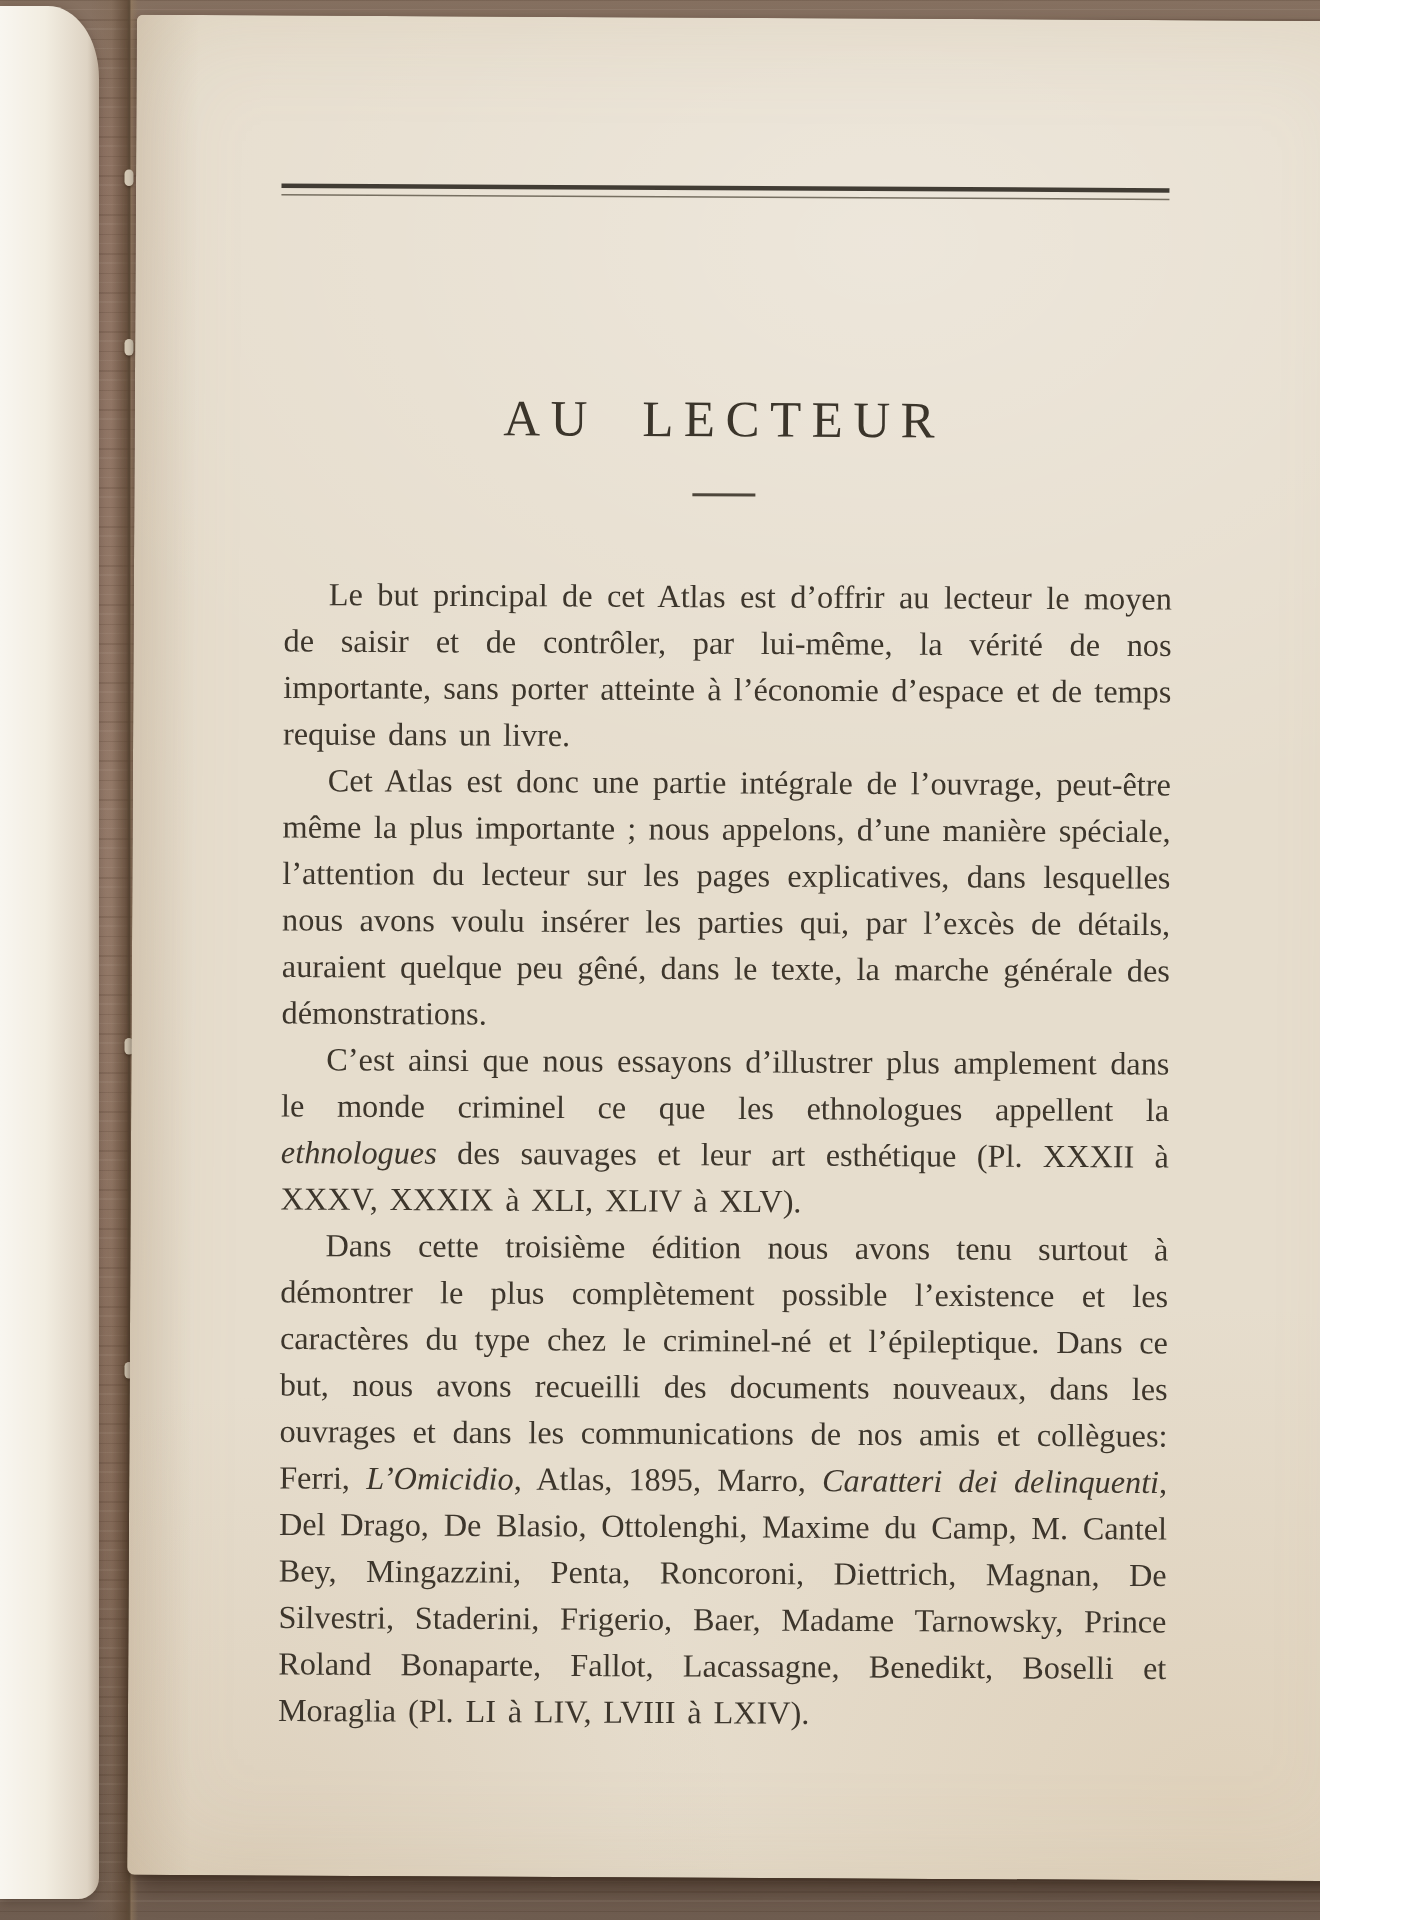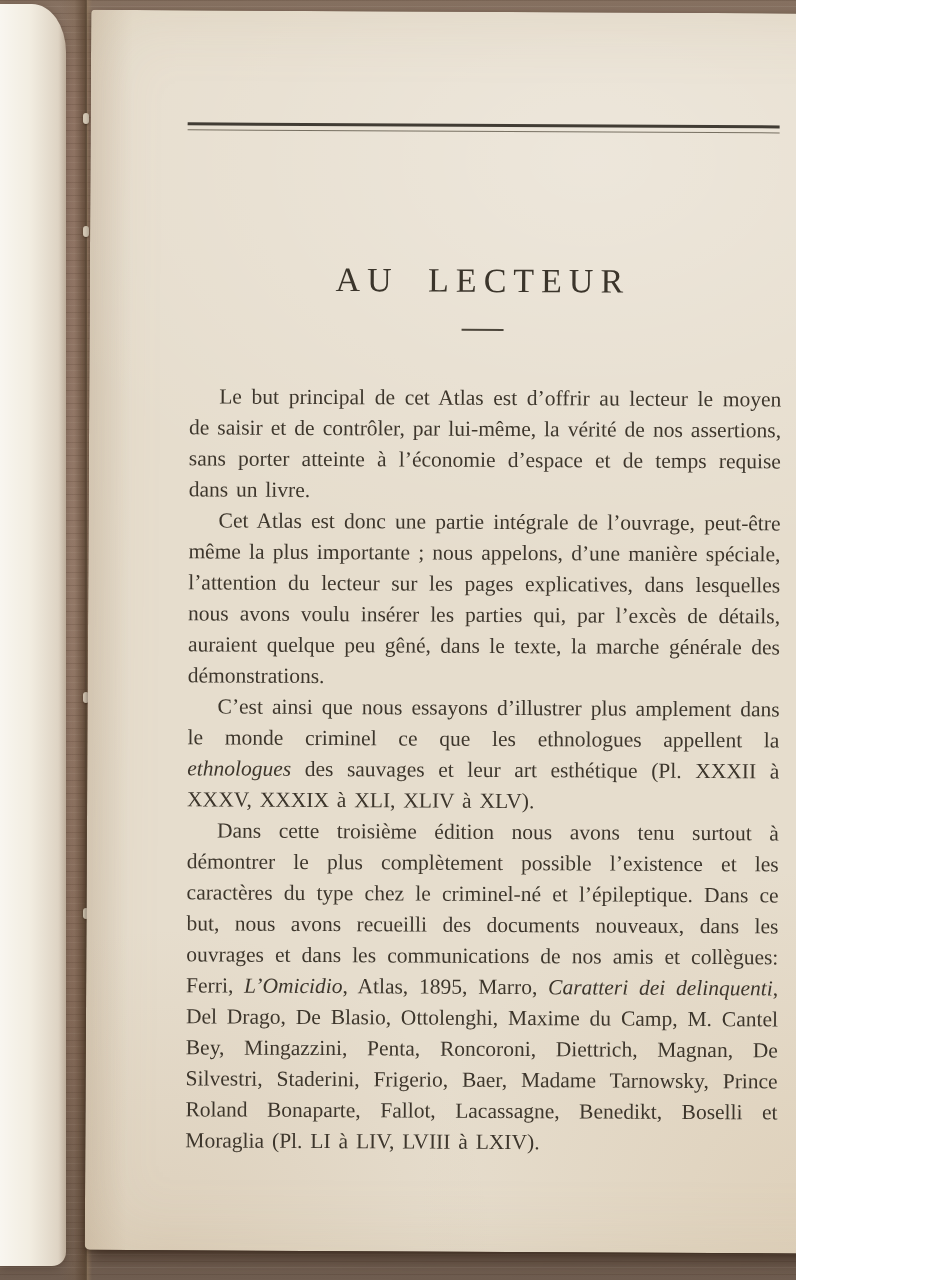--- a/index.html
+++ b/index.html
@@ -9,21 +9,21 @@
   body {
     width: 948px;
     height: 1280px;
     overflow: hidden;
     font-family: "Liberation Serif", serif;
   }
 
   
   .photo {
     position: relative;
-    width: 796px;
+    width: 880px;
     height: 1280px;
     background-color: #8d7263;
     background-image:
       repeating-linear-gradient(180deg,
         rgba(58,38,26,0.16) 0px, rgba(58,38,26,0.16) 1px,
         rgba(0,0,0,0) 1px, rgba(0,0,0,0) 6px,
         rgba(255,244,230,0.07) 6px, rgba(255,244,230,0.07) 7px,
         rgba(0,0,0,0) 7px, rgba(0,0,0,0) 13px),
       linear-gradient(180deg, #857060 0%, #93786a 8%, #9b8172 45%, #8a7060 78%, #6f5d50 100%);
     overflow: hidden;
@@ -161,20 +161,20 @@
     <div class="rule">
       <div class="rule-top"></div>
       <div class="rule-bot"></div>
     </div>
 
     <h1 class="title">AU LECTEUR</h1>
 
     <div class="title-dash"></div>
 
     <div class="text">
-      <p class="para"><span>Le but principal de cet Atlas est d’offrir au lecteur le moyen de saisir et de contrôler, par lui-même, la vérité de nos assertions, sans porter atteinte à l’économie d’espace et de temps requise dans un livre.</span></p>
+      <p class="para"><span>Le but principal de cet Atlas est d’offrir au lecteur le moyen de saisir et de contrôler, par lui-même, la vérité de nos importante, sans porter atteinte à l’économie d’espace et de temps requise dans un livre.</span></p>
       <p class="para"><span>Cet Atlas est donc une partie intégrale de l’ouvrage, peut-être même la plus importante ; nous appelons, d’une manière spéciale, l’attention du lecteur sur les pages explicatives, dans lesquelles nous avons voulu insérer les parties qui, par l’excès de détails, auraient quelque peu gêné, dans le texte, la marche générale des démonstrations.</span></p>
       <p class="para"><span>C’est ainsi que nous essayons d’illustrer plus amplement dans le monde criminel ce que les ethnologues appellent la </span><i>ethnologues</i><span> des sauvages et leur art esthétique (Pl. XXXII à XXXV, XXXIX à XLI, XLIV à XLV).</span></p>
       <p class="para"><span>Dans cette troisième édition nous avons tenu surtout à démontrer le plus complètement possible l’existence et les caractères du type chez le criminel-né et l’épileptique. Dans ce but, nous avons recueilli des documents nouveaux, dans les ouvrages et dans les communications de nos amis et collègues: Ferri, </span><i>L’Omicidio</i><span>, Atlas, 1895, Marro, </span><i>Caratteri dei delinquenti</i><span>, Del Drago, De Blasio, Ottolenghi, Maxime du Camp, M. Cantel Bey, Mingazzini, Penta, Roncoroni, Diettrich, Magnan, De Silvestri, Staderini, Frigerio, Baer, Madame Tarnowsky, Prince Roland Bonaparte, Fallot, Lacassagne, Benedikt, Boselli et Moraglia (Pl. LI à LIV, LVIII à LXIV).</span></p>
     </div>
 
   </div>
 </div>
 
 </body></html>

